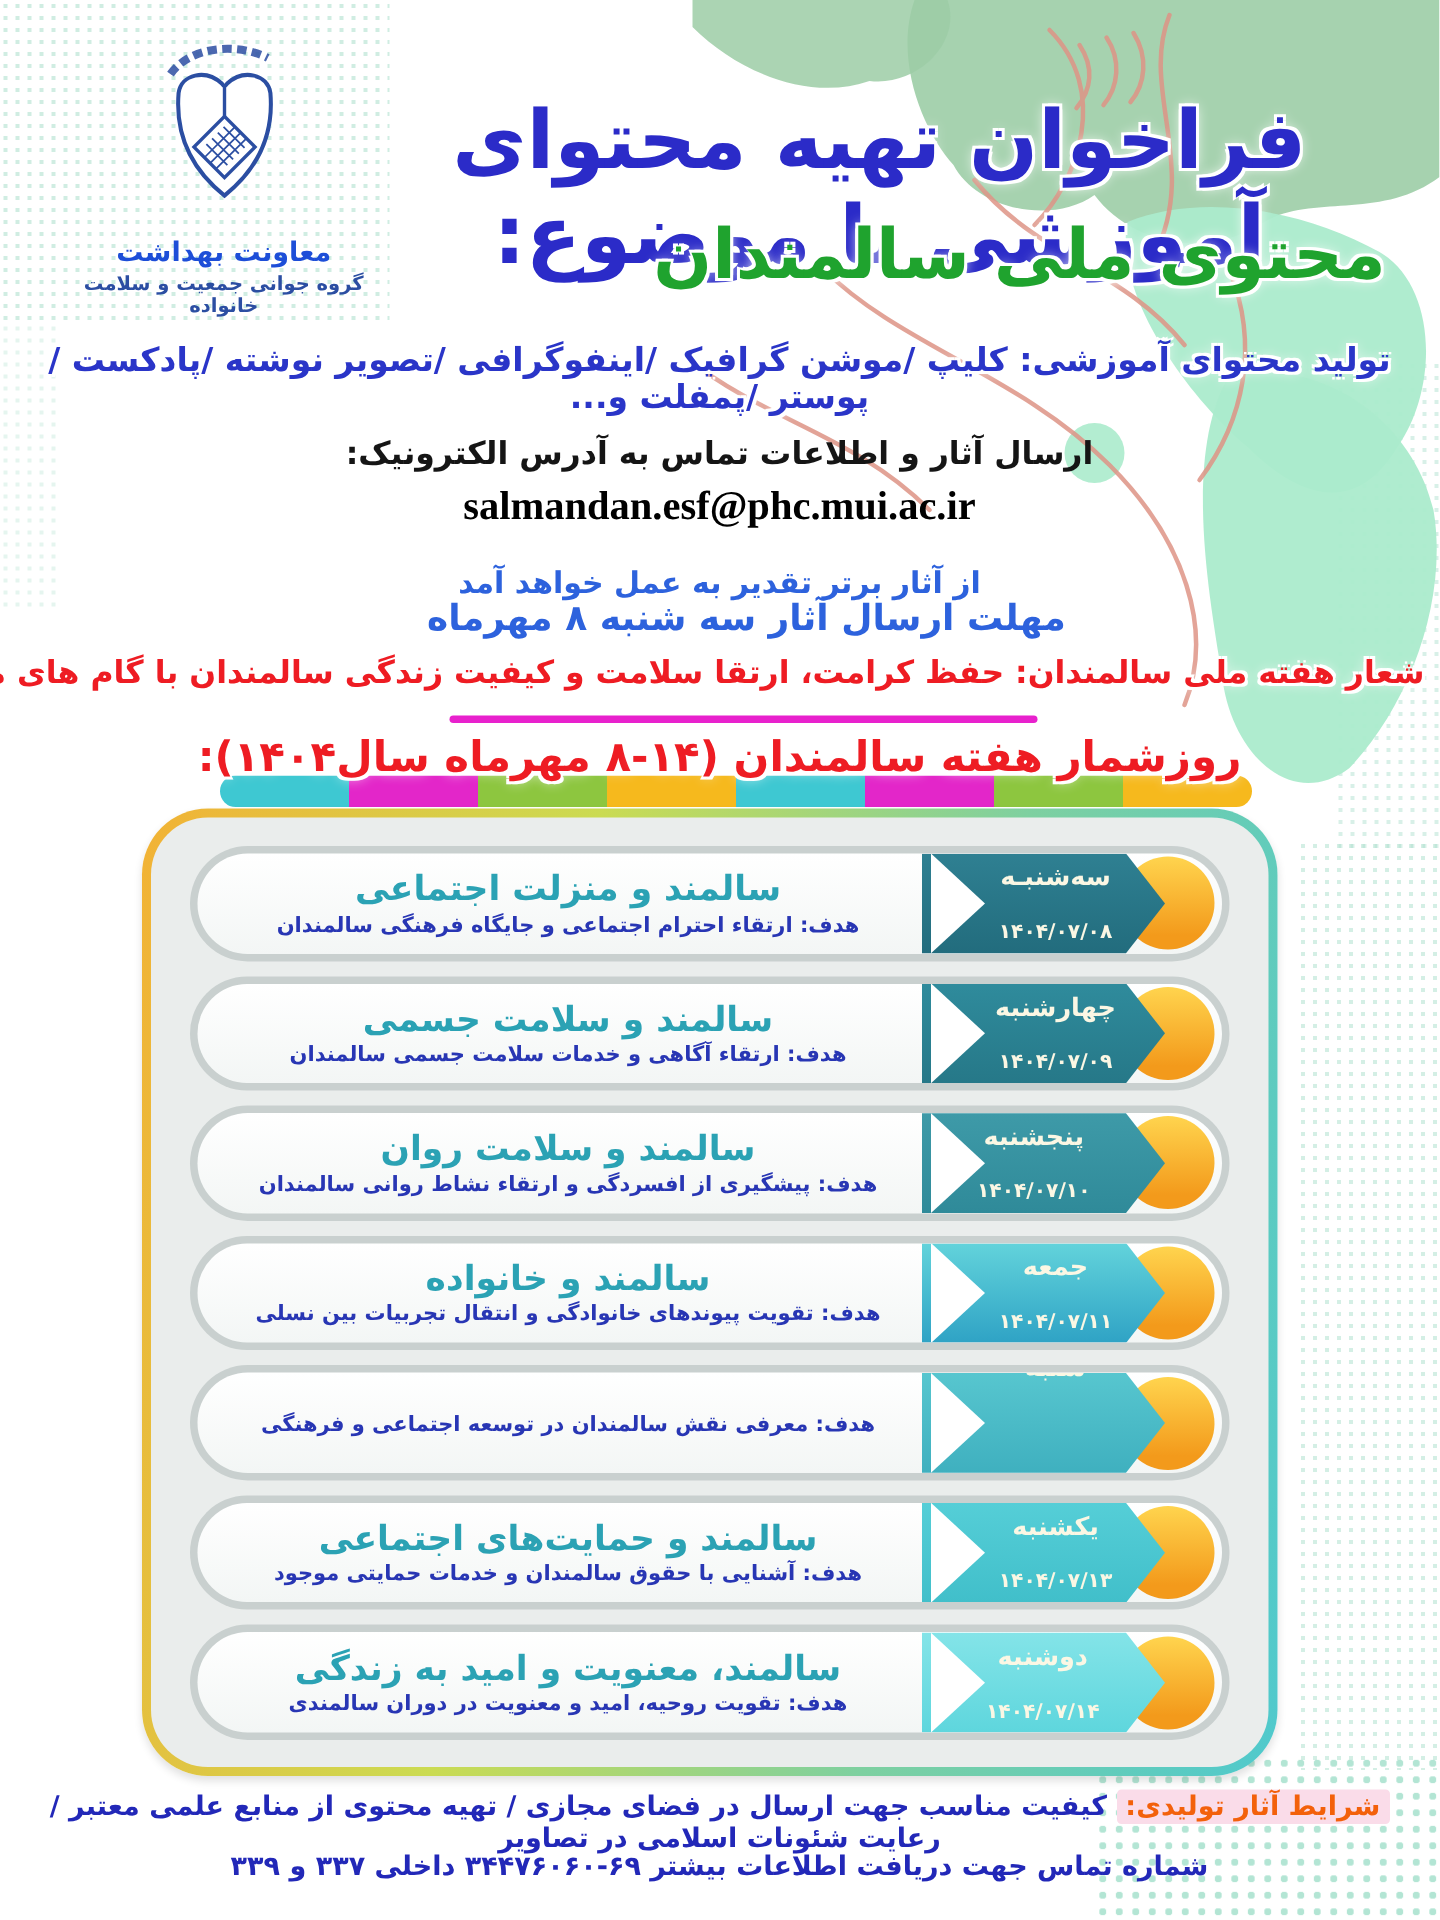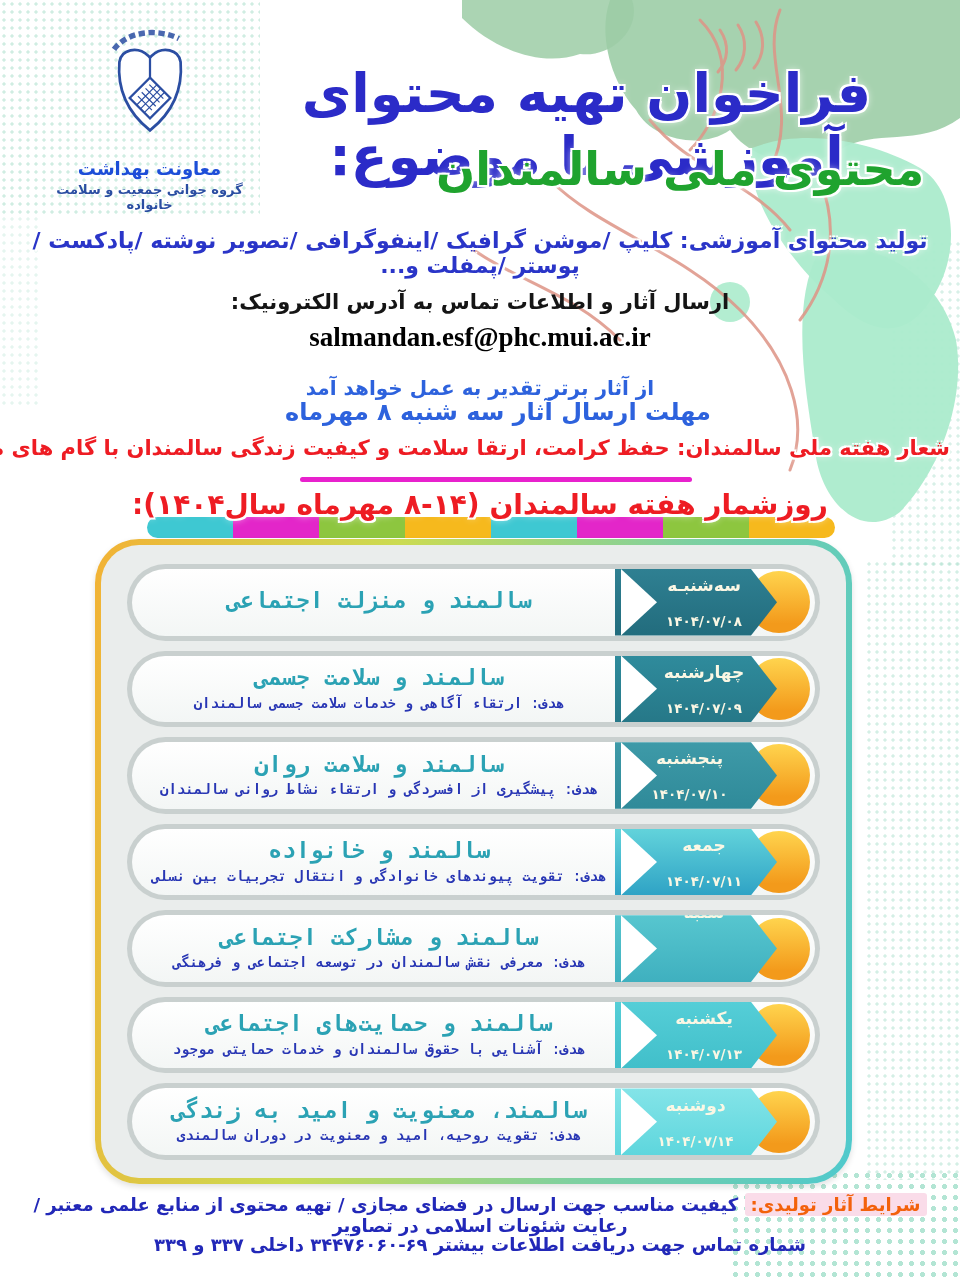--- a/index.html
+++ b/index.html
@@ -56,21 +56,21 @@
             background:linear-gradient(100deg,#F2B235 0%,#CBDB52 35%,#7ED0A0 68%,#4FC9CD 100%);
             box-shadow:0 3px 6px rgba(0,0,0,.12); }
   .frame-inner { width:100%; height:100%; border-radius:38px; background:#EAEDEC;
             padding:19px 26px 18px 26px; display:flex; flex-direction:column; gap:10px; }
 
   
   .card { height:78px; border-radius:44px; background:#C9D0CF; padding:5px; }
   .card-inner { position:relative; width:100%; height:100%; border-radius:40px; overflow:hidden;
             background:linear-gradient(180deg,#FFFFFF 0%,#F3F6F5 100%); }
   .texts { position:absolute; top:0; bottom:0; left:16px; right:205px;
-            display:flex; flex-direction:column; justify-content:center; align-items:center;font-family:Liberation Mono, monospace; }
+            display:flex; flex-direction:column; justify-content:center; align-items:center; }
   .card-title { font-size:23px; font-weight:bold; color:#2BA2B4; line-height:1.15; }
   .card-goal  { font-size:14px; font-weight:bold; color:#2836B4; margin-top:2px; }
   .badge { position:absolute; top:0; bottom:0; right:0; width:205px; }
   .circle { position:absolute; right:5px; top:50%; transform:translateY(-50%); width:62px; height:62px;
             border-radius:50%; background:linear-gradient(180deg,#FFD44E 0%,#F39A1B 85%); }
   .band { position:absolute; top:0; bottom:0; right:38px; width:162px;
             clip-path:polygon(0 0, calc(100% - 26px) 0, 100% 50%, calc(100% - 26px) 100%, 0 100%);
             display:flex; flex-direction:column; justify-content:center; align-items:center;
             padding-left:46px; padding-right:30px; }
   .white-arrow { position:absolute; top:0; bottom:0; right:158px; width:36px; background:#fff;
@@ -153,20 +153,21 @@
       <span class="seg" style="background: rgb(62, 200, 210);"></span>
     </div>
 
   <div class="frame">
     <div class="frame-inner">
 
       <div class="card">
         <div class="card-inner">
           <div class="texts">
             <div class="card-title">سالمند و منزلت اجتماعی</div>
+            <div class="card-goal">هدف: ارتقاء احترام اجتماعی و جایگاه فرهنگی سالمندان</div>
           </div>
           <div class="badge">
             <div class="circle"></div>
             <div class="band" style="background: linear-gradient(rgb(47, 128, 146) 0%, rgb(34, 108, 125) 100%);">
               <div class="day-name">سه‌شنبـه</div>
               <div class="day-date">۱۴۰۴/۰۷/۰۸</div>
             </div>
             <div class="white-arrow"></div>
           </div>
         </div>
@@ -219,21 +220,20 @@
               <div class="day-date">۱۴۰۴/۰۷/۱۱</div>
             </div>
             <div class="white-arrow"></div>
           </div>
         </div>
       </div>
 
       <div class="card">
         <div class="card-inner">
           <div class="texts">
-            <div class="card-title">سالمند و مشارکت اجتماعی</div>
             <div class="card-goal">هدف: معرفی نقش سالمندان در توسعه اجتماعی و فرهنگی</div>
           </div>
           <div class="badge">
             <div class="circle"></div>
             <div class="band" style="background: linear-gradient(rgb(87, 198, 207) 0%, rgb(63, 176, 191) 100%); gap: 40px;">
               <div class="day-name">شنبه</div>
               <div class="day-date">۱۴۰۴/۰۷/۱۲</div>
             </div>
             <div class="white-arrow"></div>
           </div>

